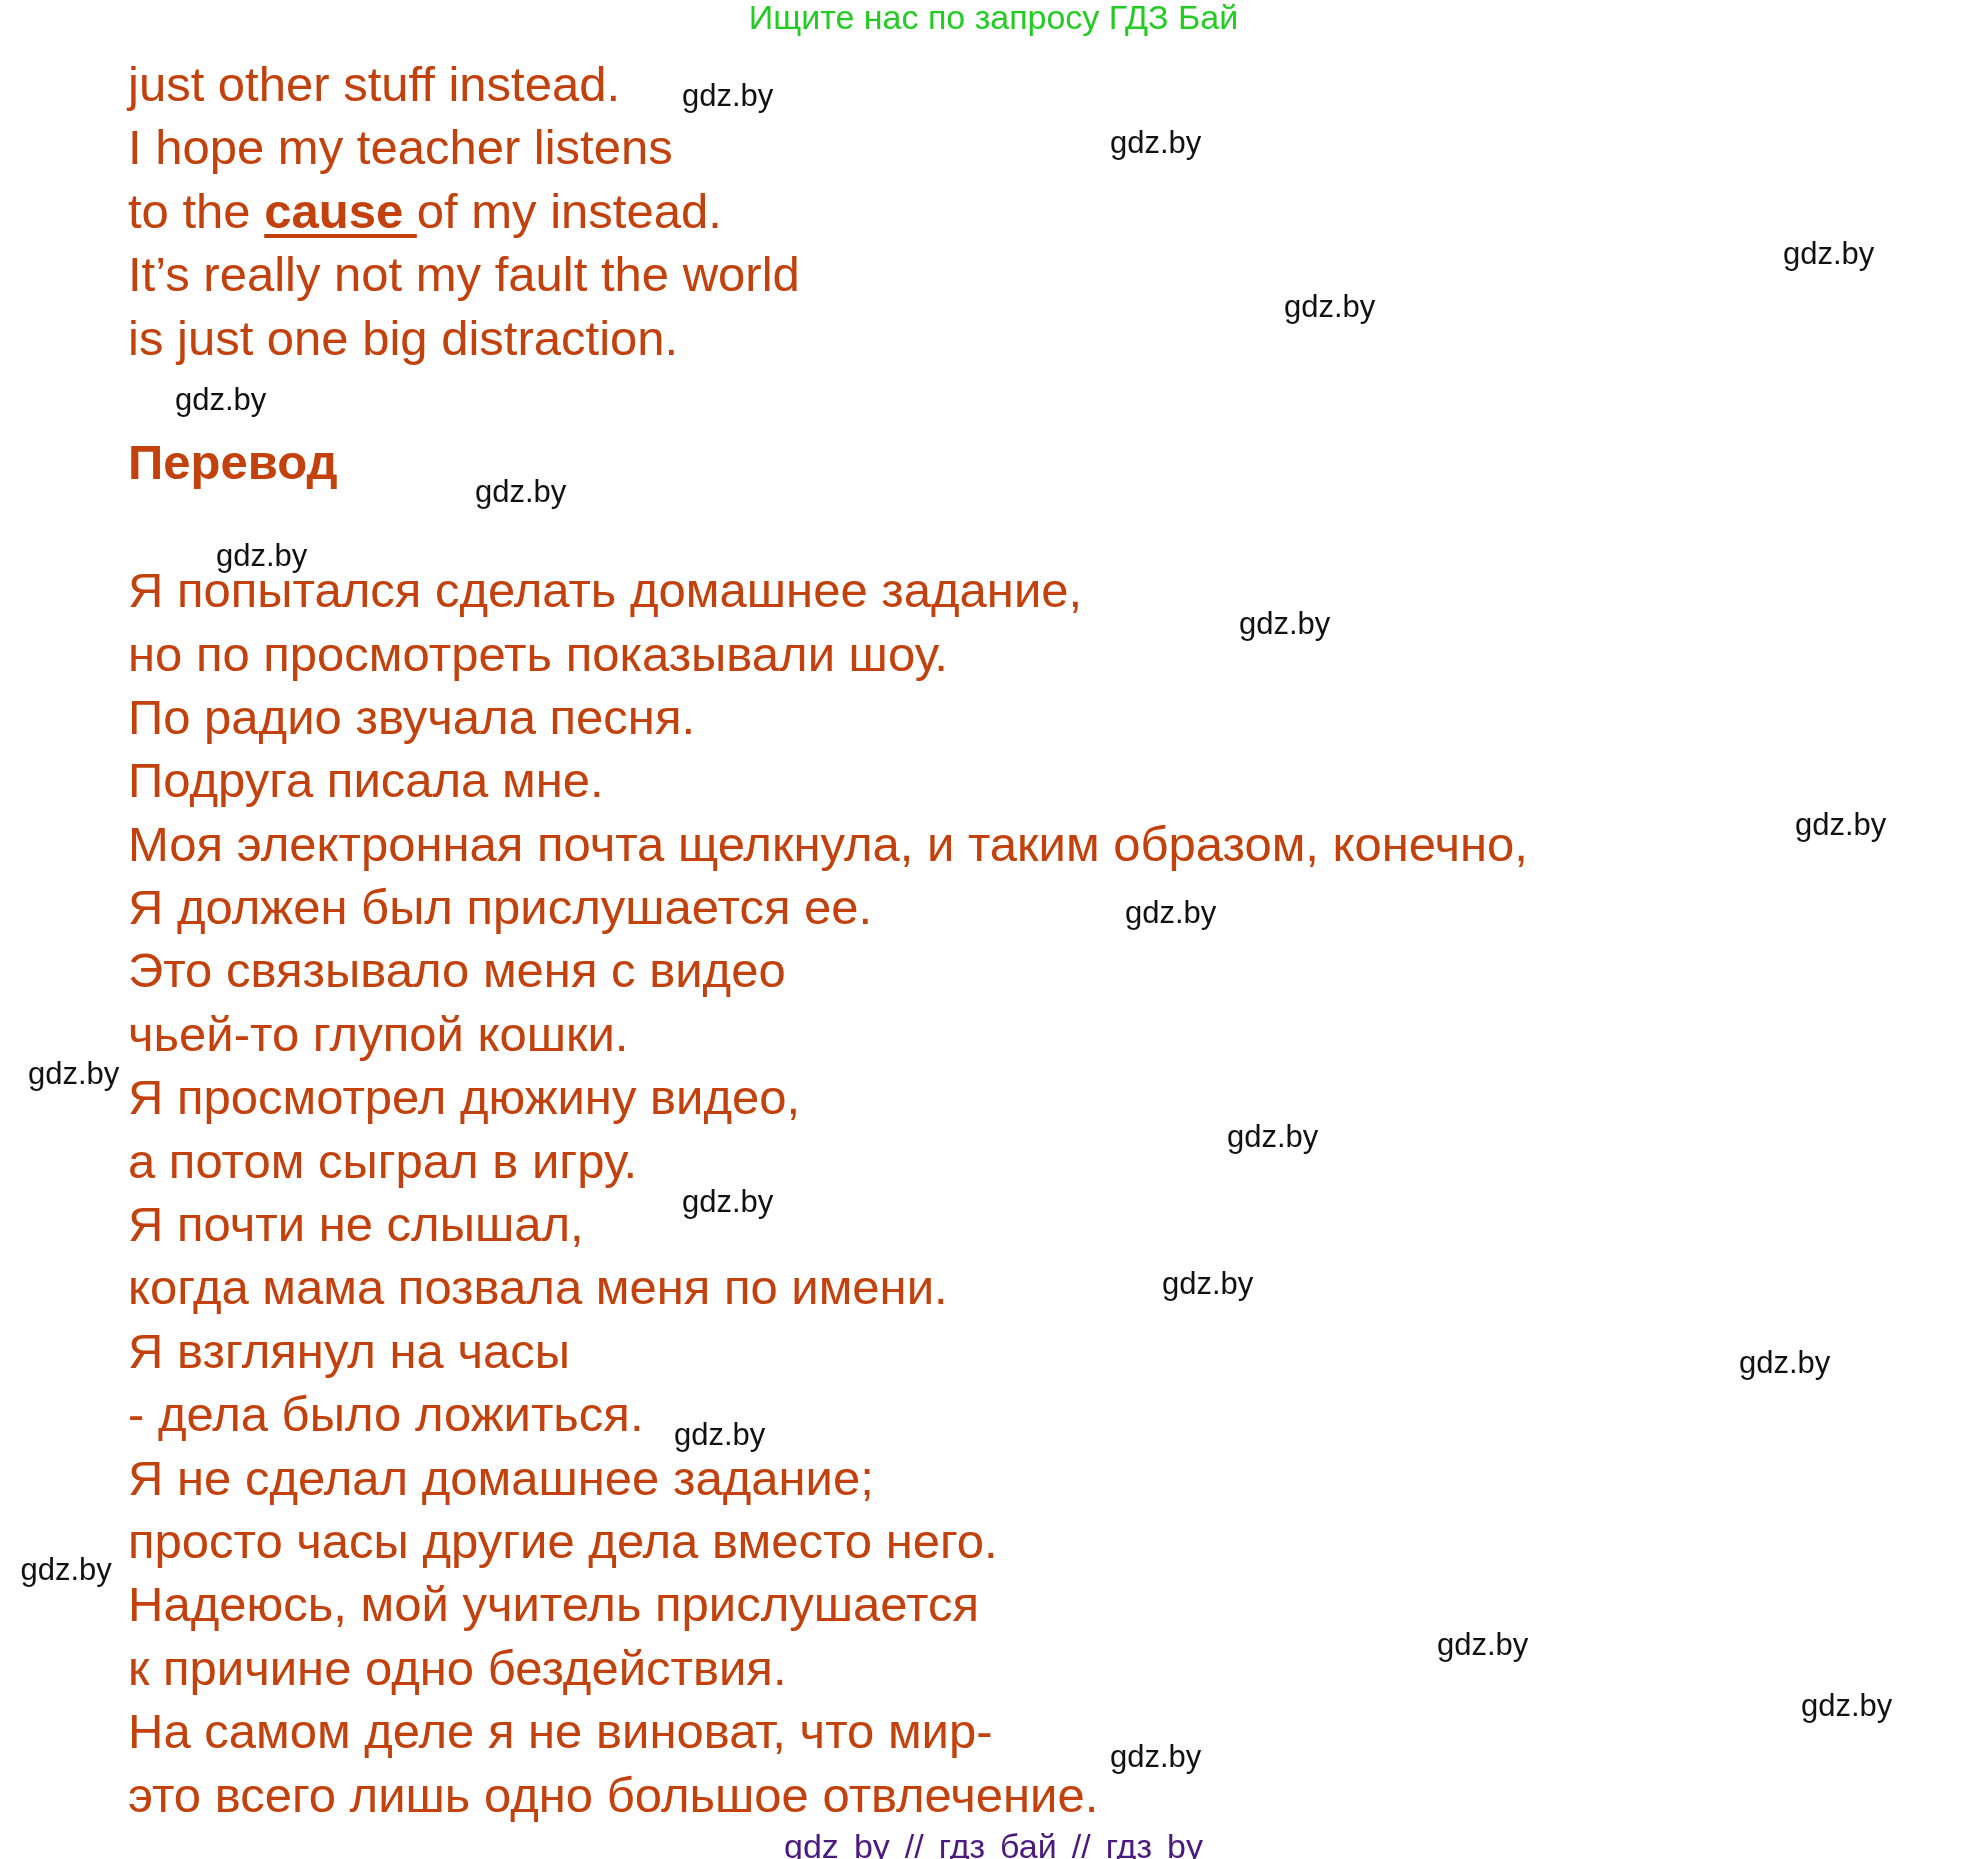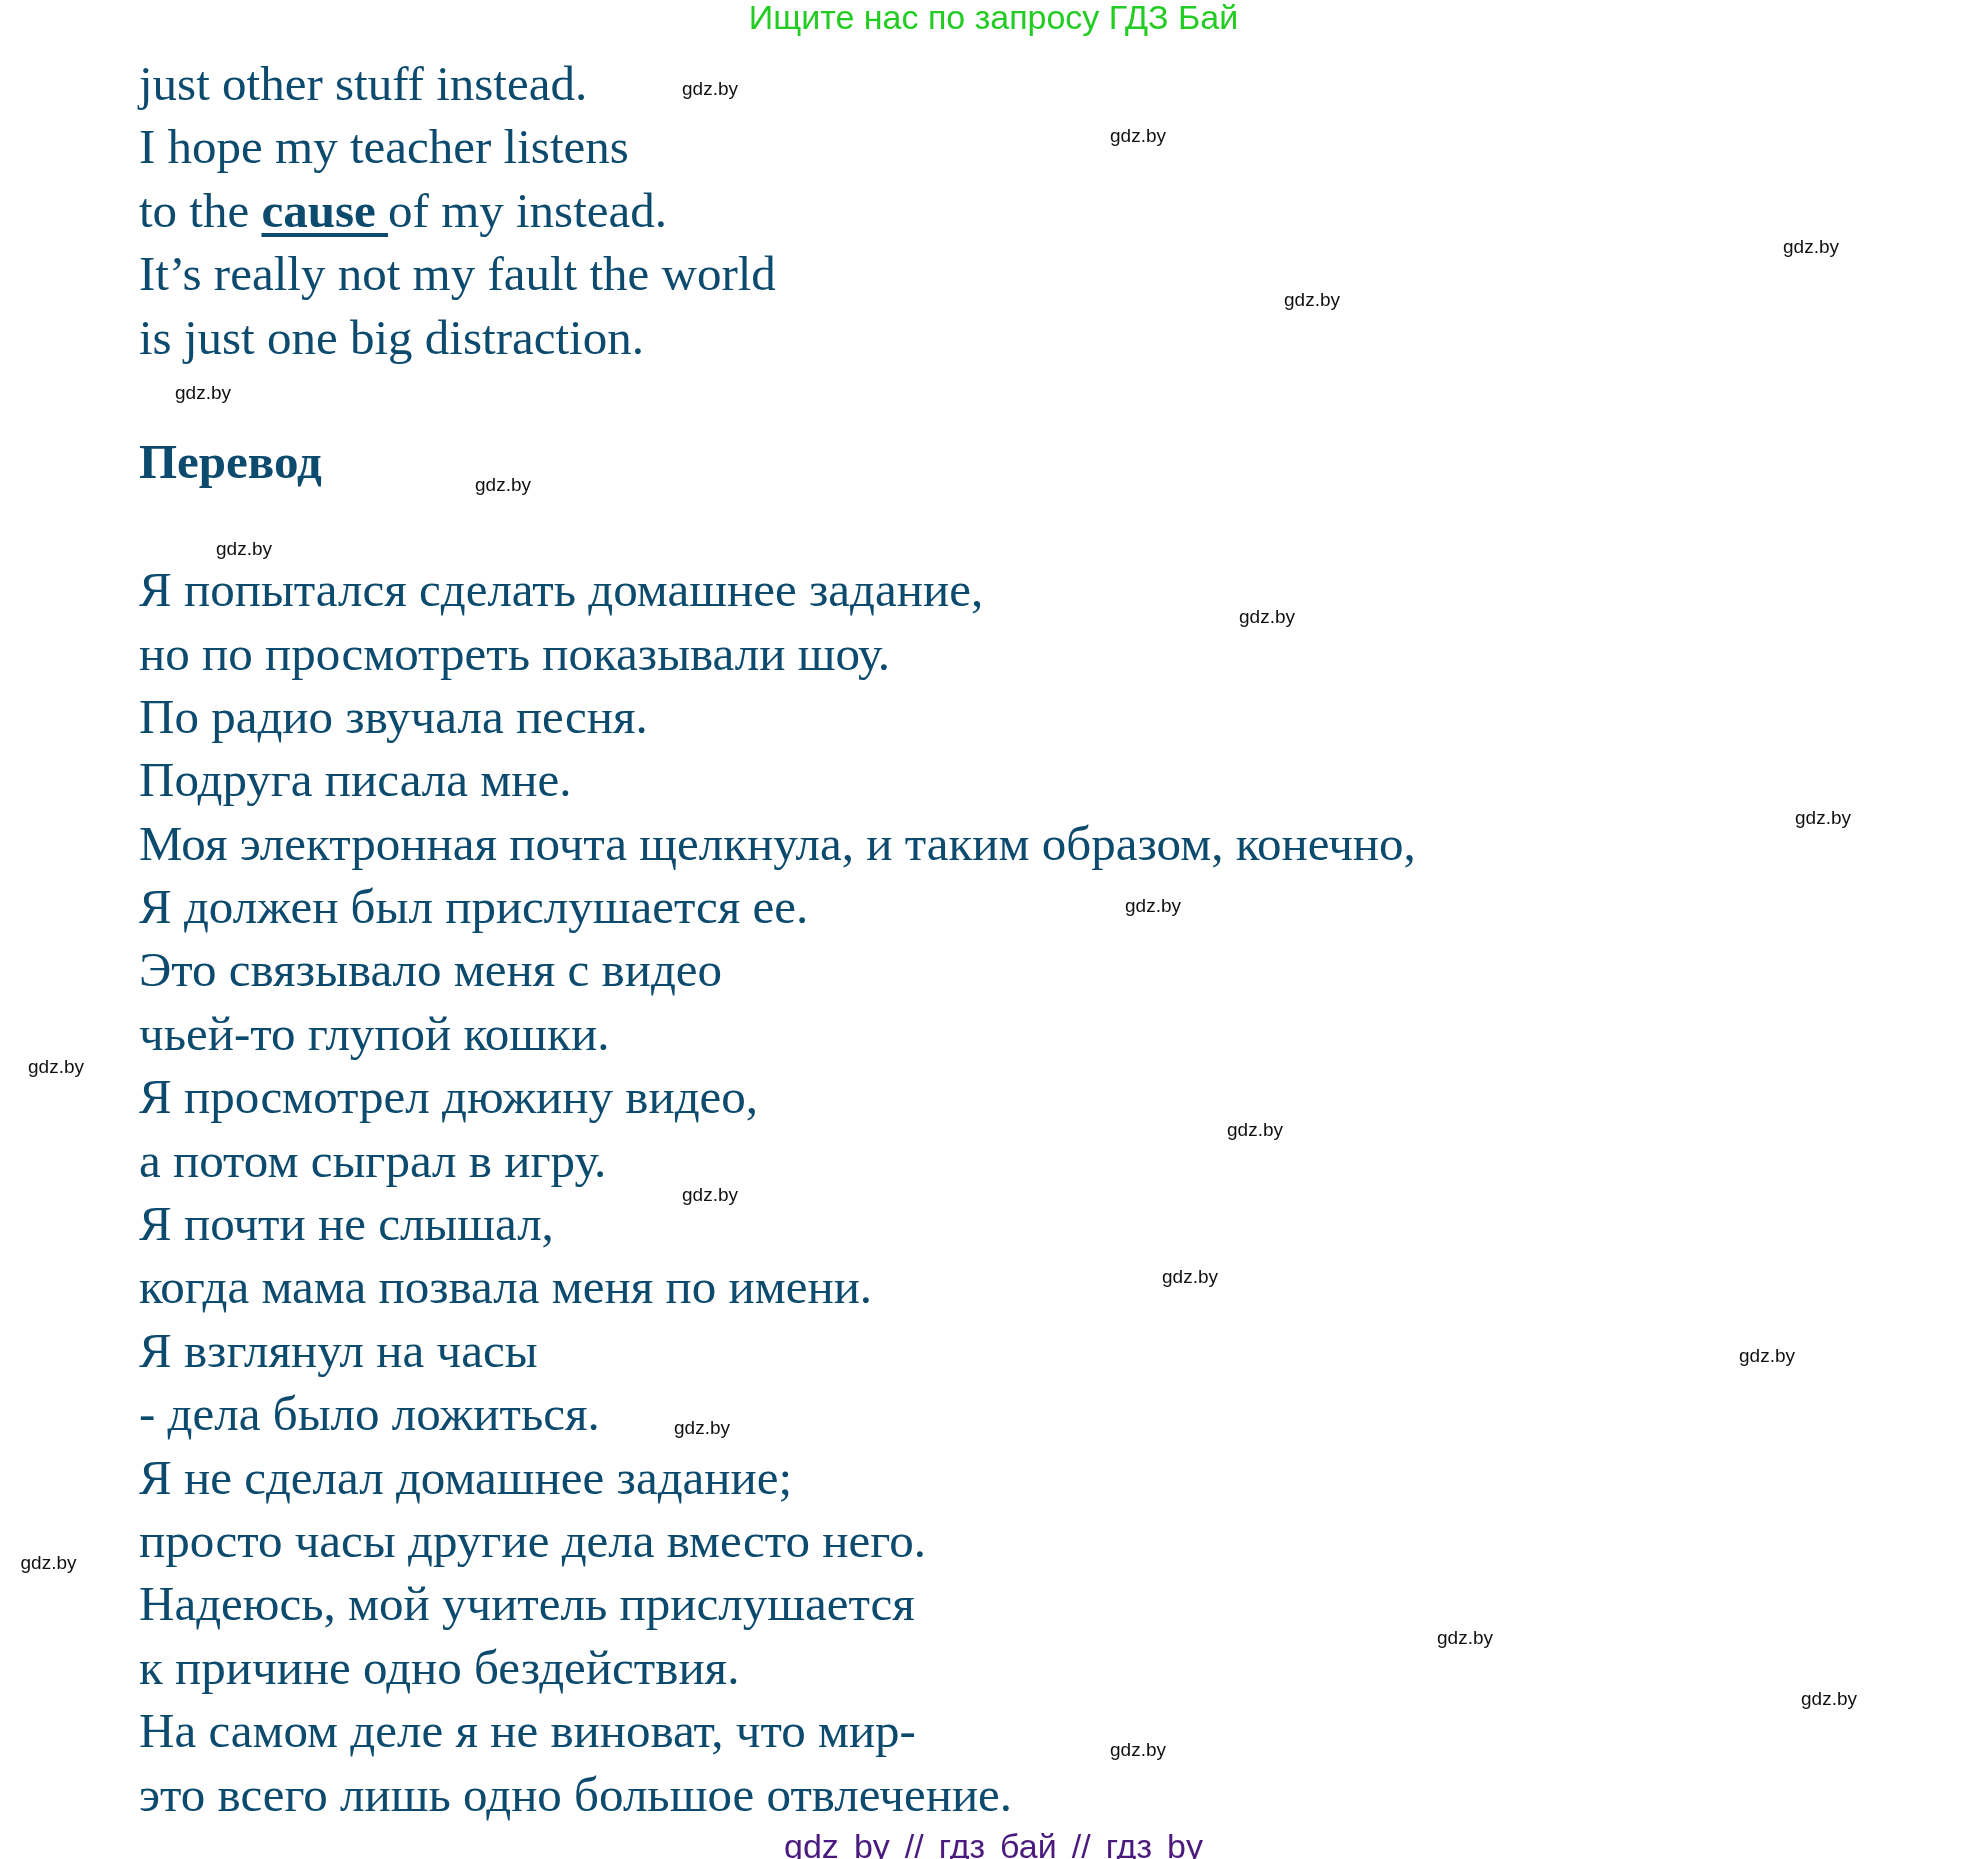--- a/index.html
+++ b/index.html
@@ -2,29 +2,29 @@
 <html style="font-size:15px"><head>
 <meta charset="utf-8">
 <style>
   html, body { margin:0; padding:0; background:#ffffff; }
   body { width:1987px; height:1860px; position:relative; overflow:hidden; }
   .header {
     position:absolute; left:0; width:1987px; top:-1.9px; text-align:center;
     font-family:"Liberation Sans", sans-serif; font-size:34px; color:#22cc22;
   }
   .line {
-    position:absolute; left:139px; white-space:nowrap;
-    font-family:Liberation Serif, serif; font-size:49px; color:#0c4a6e;
+    position:absolute; left:128px; white-space:nowrap;
+    font-family:Liberation Sans, sans-serif; font-size:49px; color:#c2410c;
     line-height:56px;
   }
   .line b.u { text-decoration:underline; text-decoration-thickness:3.7px; text-underline-offset:5.6px; }
   .heading { font-weight:bold; }
   .wm {
     position:absolute; white-space:nowrap;
-    font-family:"Liberation Sans", sans-serif; font-size:19px; color:#111;
+    font-family:"Liberation Sans", sans-serif; font-size:31px; color:#111;
   }
   .footer {
     position:absolute; left:0; width:1987px; top:1827px; text-align:center;
     font-family:"Liberation Sans", sans-serif; font-size:34px; color:#4b1a7e;
     word-spacing:5.6px;
   }
 </style>
 </head>
 <body>
 

